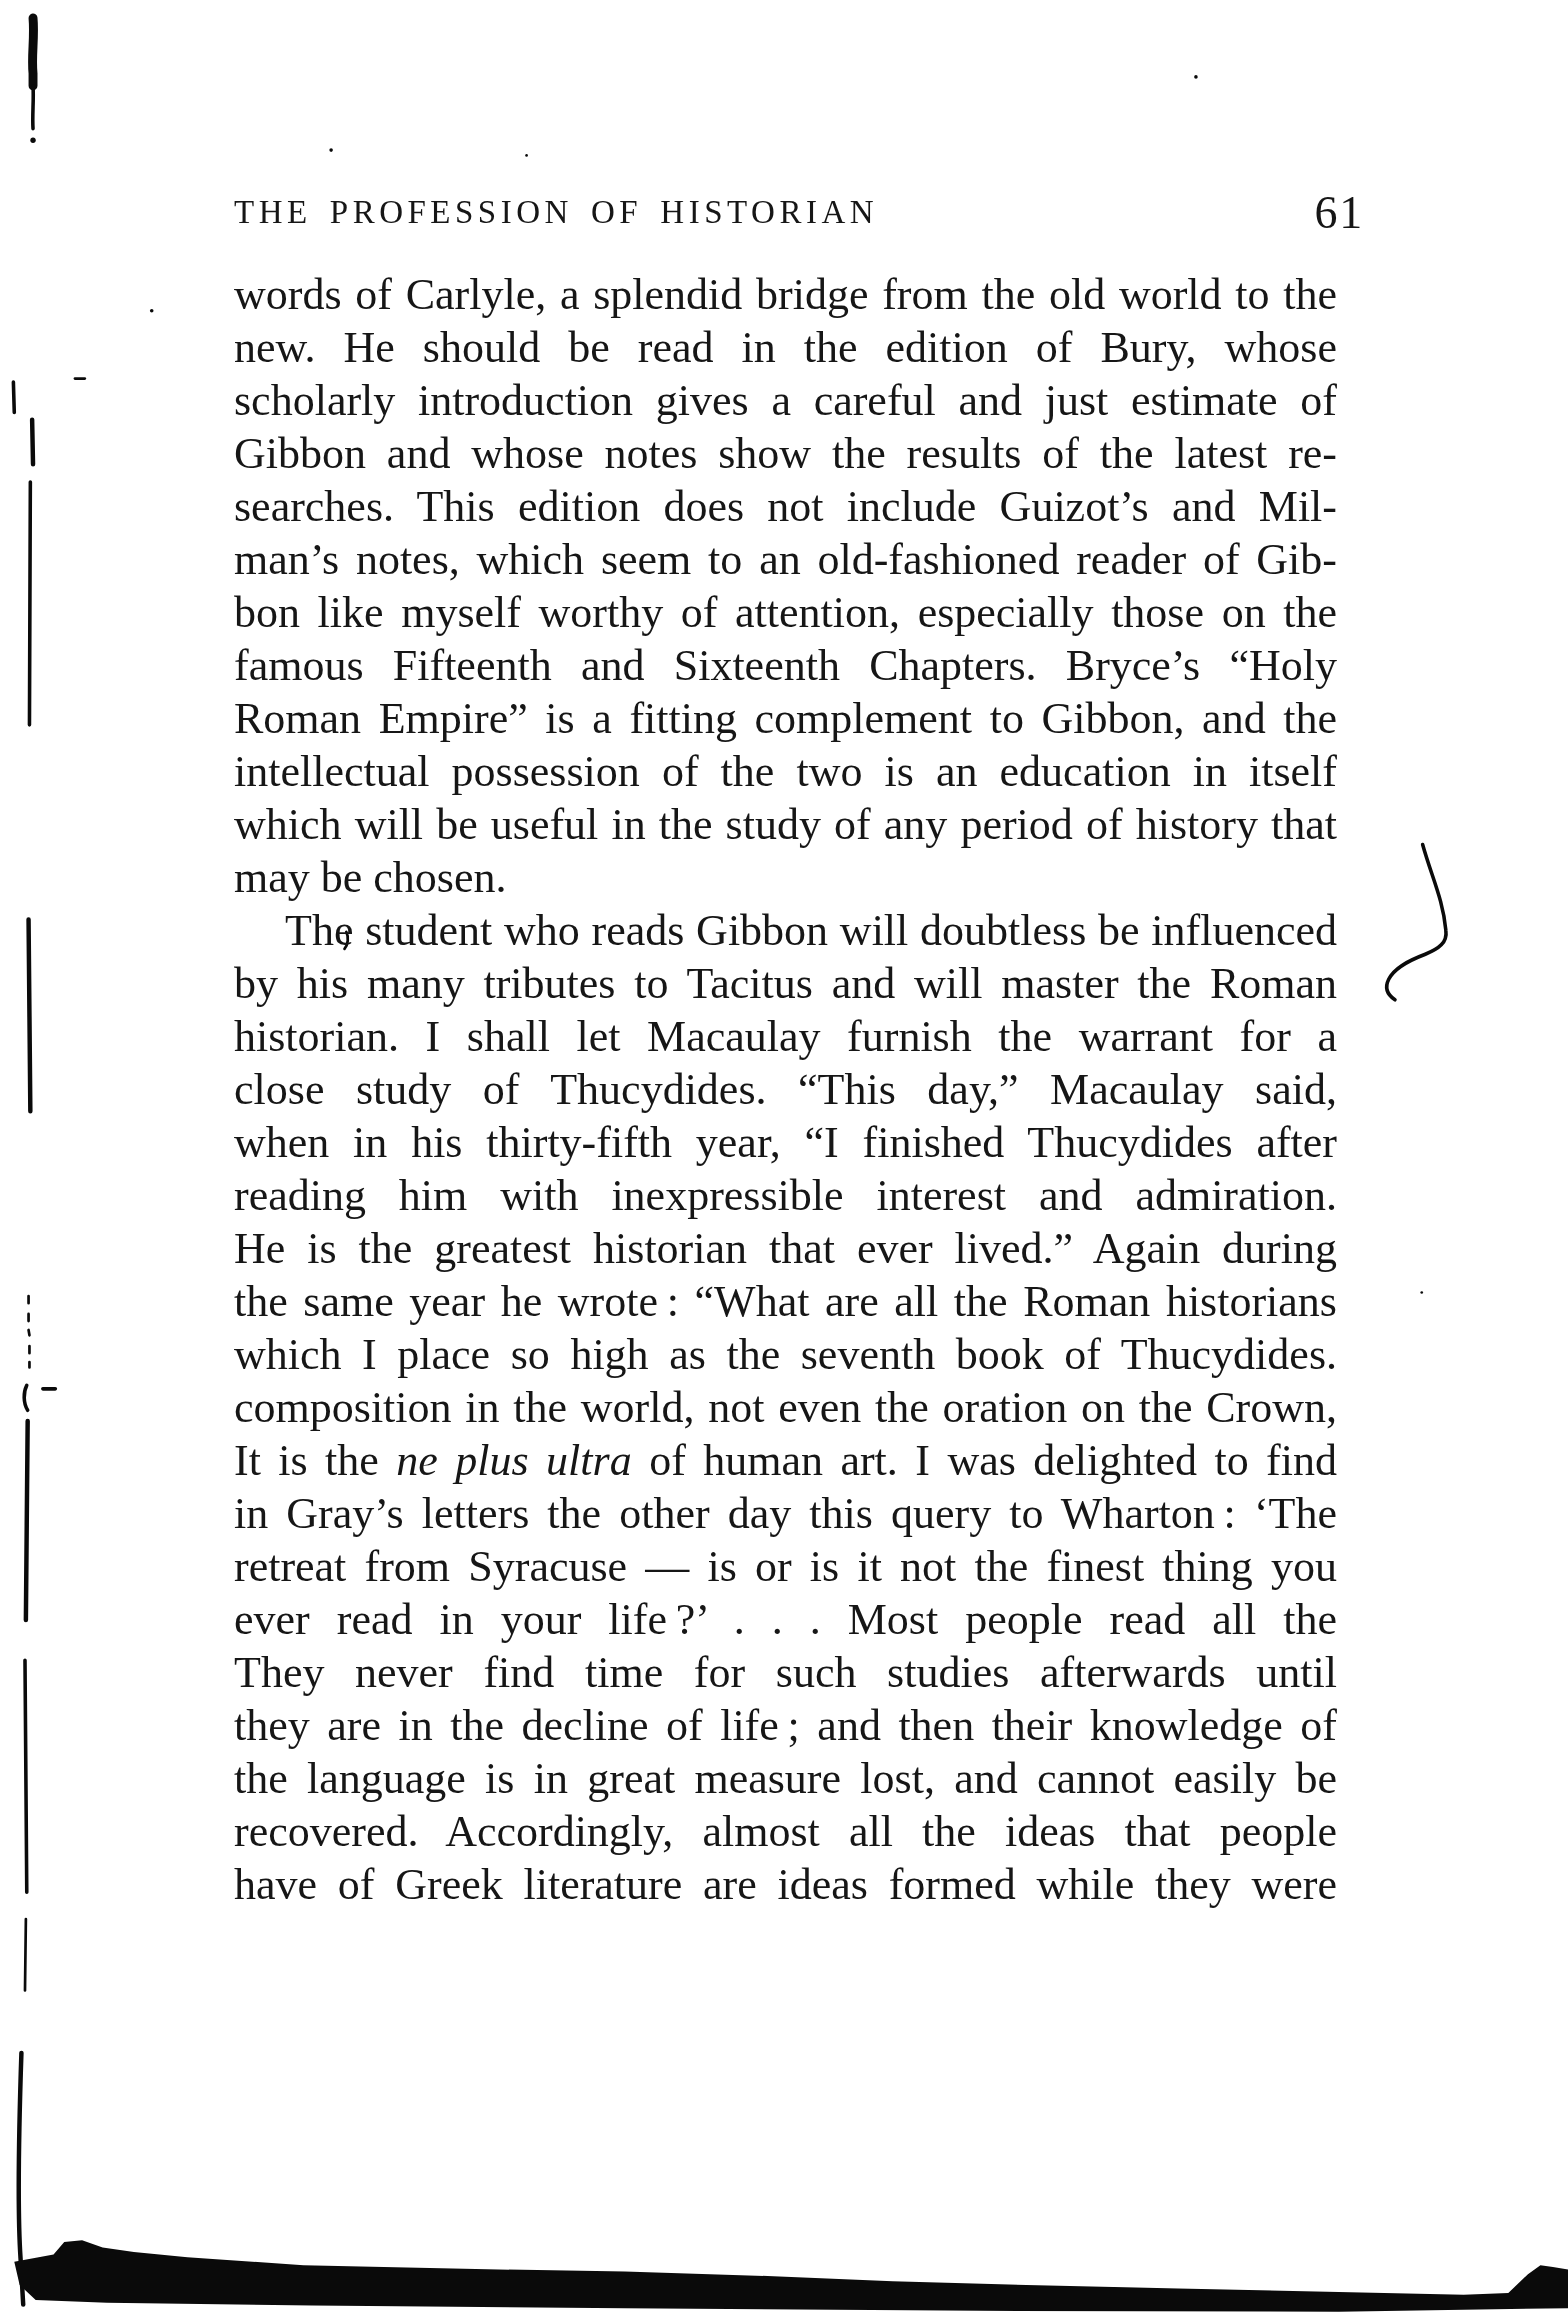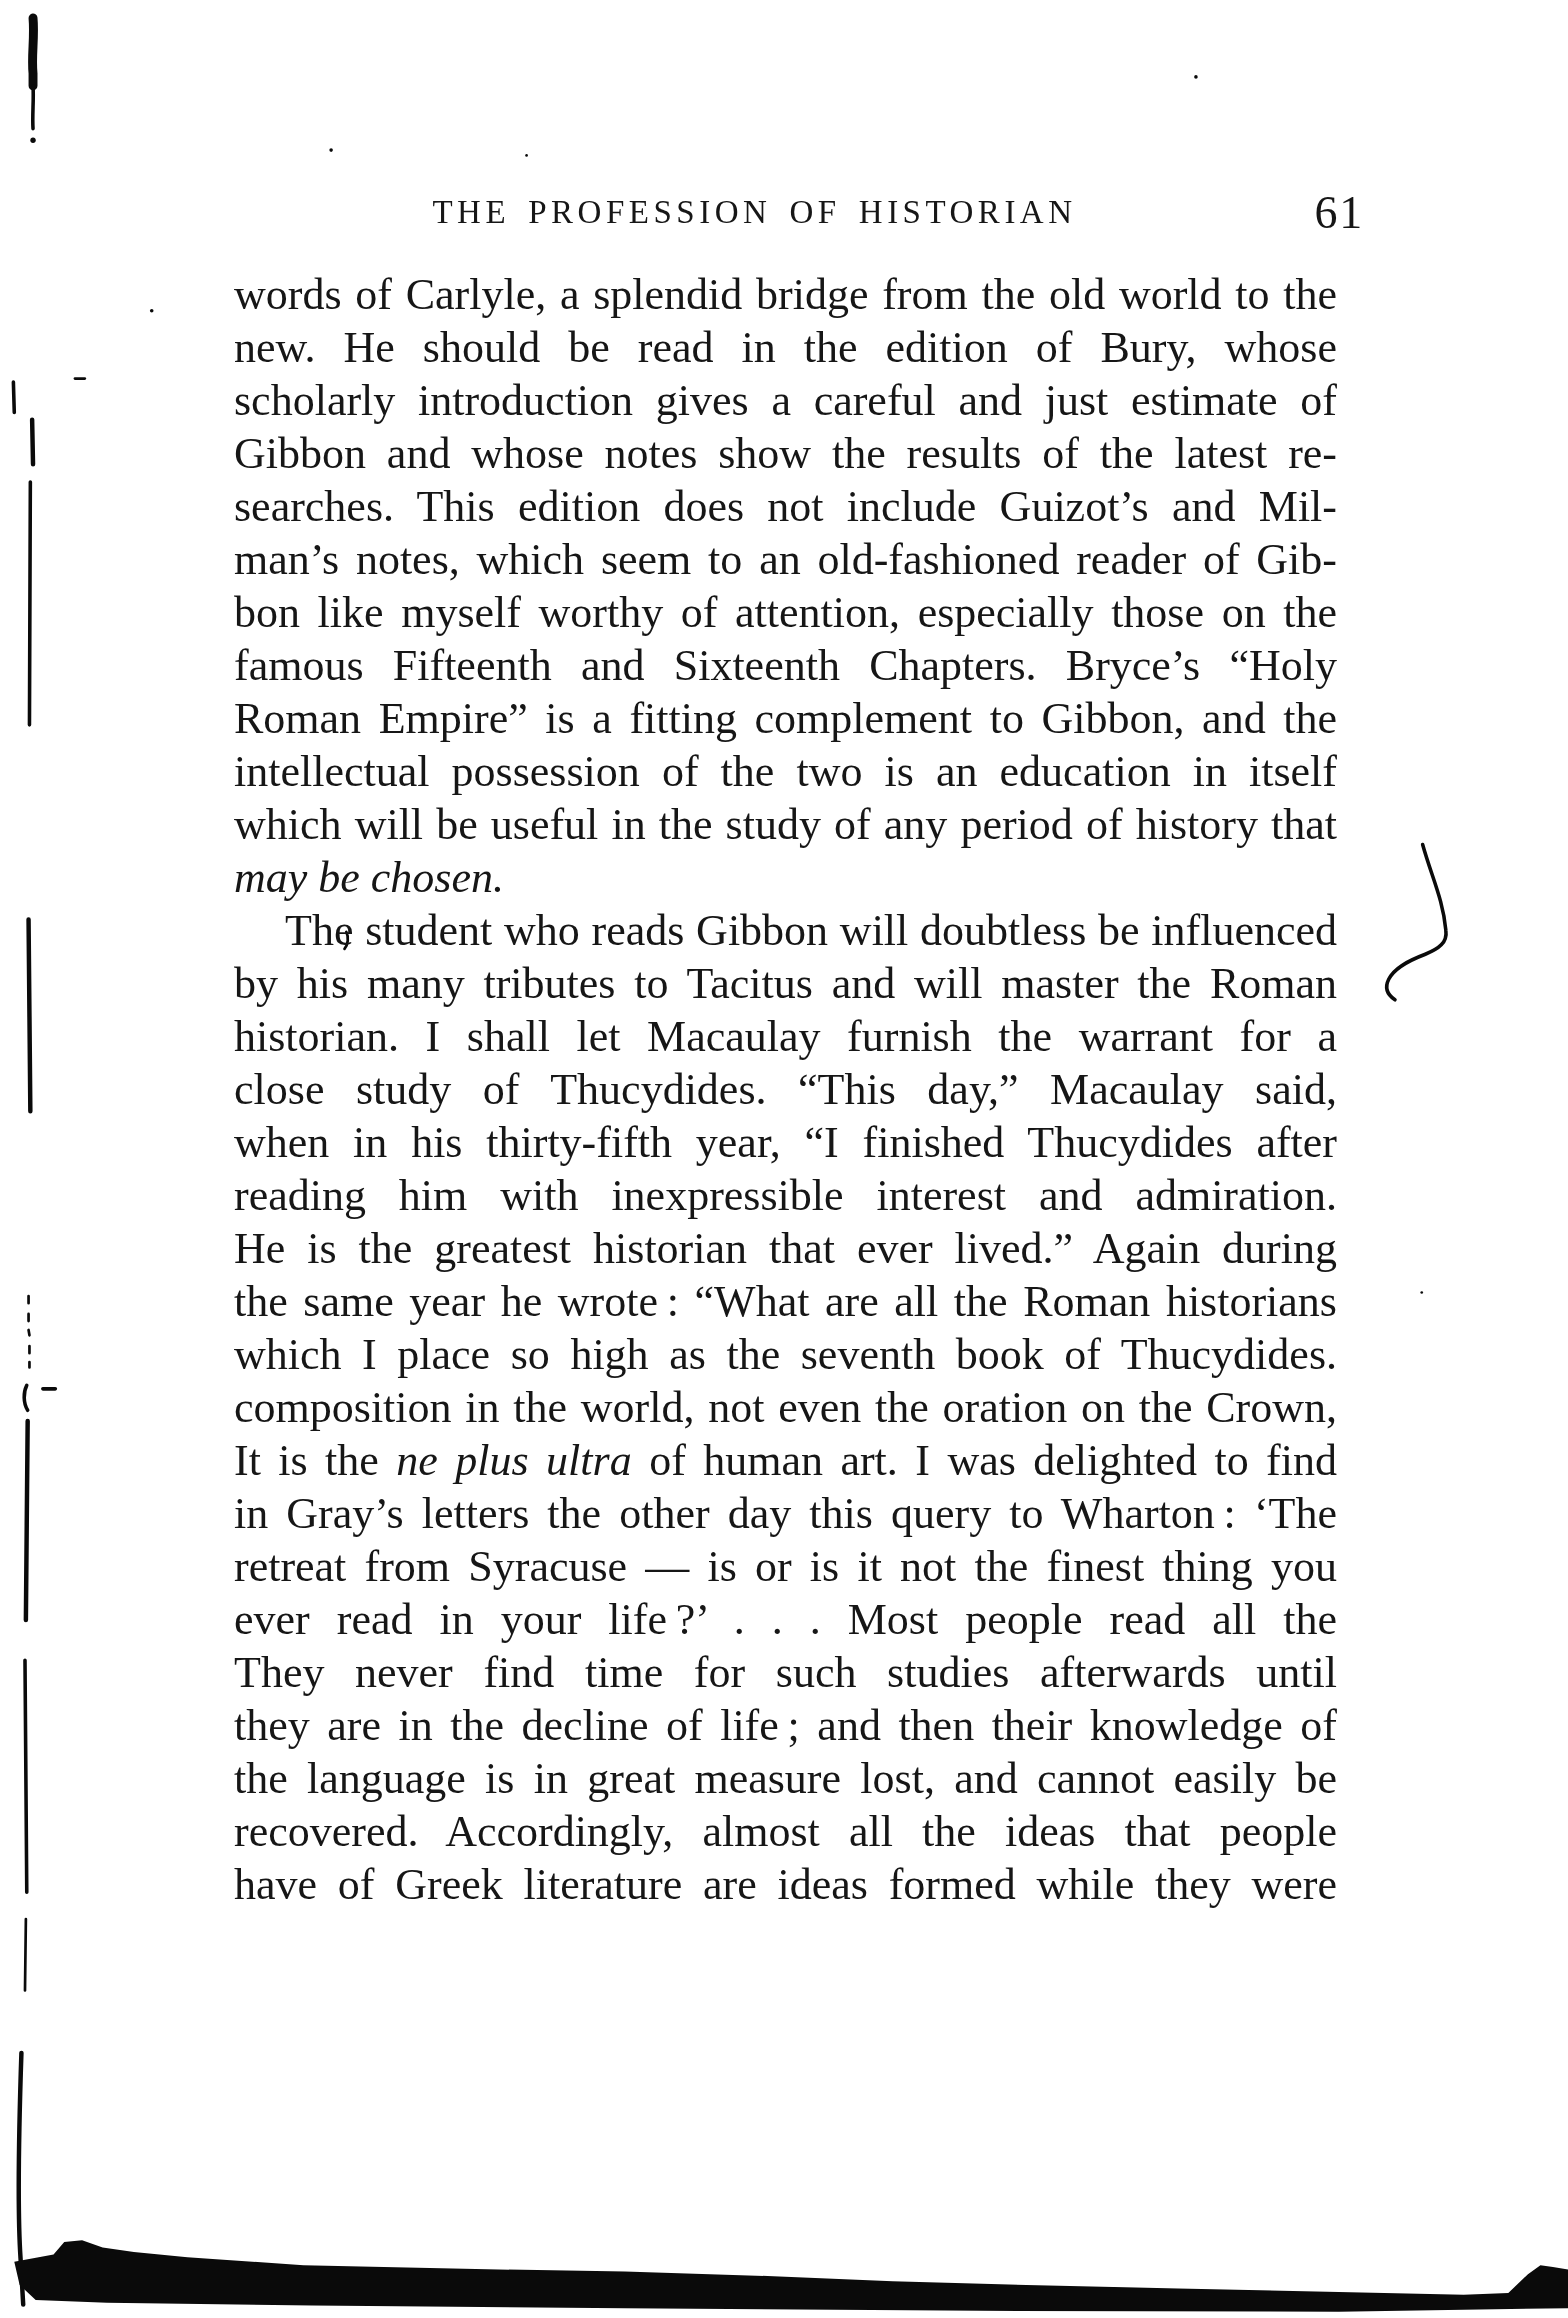--- a/index.html
+++ b/index.html
@@ -10,37 +10,37 @@
     color:var(--ink,#161616);
     font-family:"Liberation Serif", serif;
     overflow:hidden;
   }
   
   .running-head {
     position:absolute; left:234px; top:191px; width:1103px; height:45px;
     font-size:33px; line-height:43px;
   }
   .head-title {
-    position:absolute; left:0; right:62px; text-align:center;
+    position:absolute; left:0; right:62px; 
     letter-spacing:4.5px; word-spacing:5.4px; white-space:nowrap;
   }
   .page-number {
     position:absolute; right:-27px; top:0; font-size:46px; letter-spacing:1.8px;
   }
   
   .body-text {
     position:absolute; left:234px; top:268px; width:1103px;
     font-size:44px; line-height:53px;
   }
   .line {
     height:53px;
     text-align:justify;
     text-align-last:justify;
   }
-  .line.pl { text-align-last:left;font-style:italic; }      
+  .line.pl { text-align-last:left; }      
   .line.indent { text-indent:51px; }      
   .it { font-style:italic; }
   
   .artifacts {
     position:absolute; inset:0; width:1569px; height:2319px;
     pointer-events:none; color:#0a0a0a;
   }
 </style>
 </head>
 <body>

